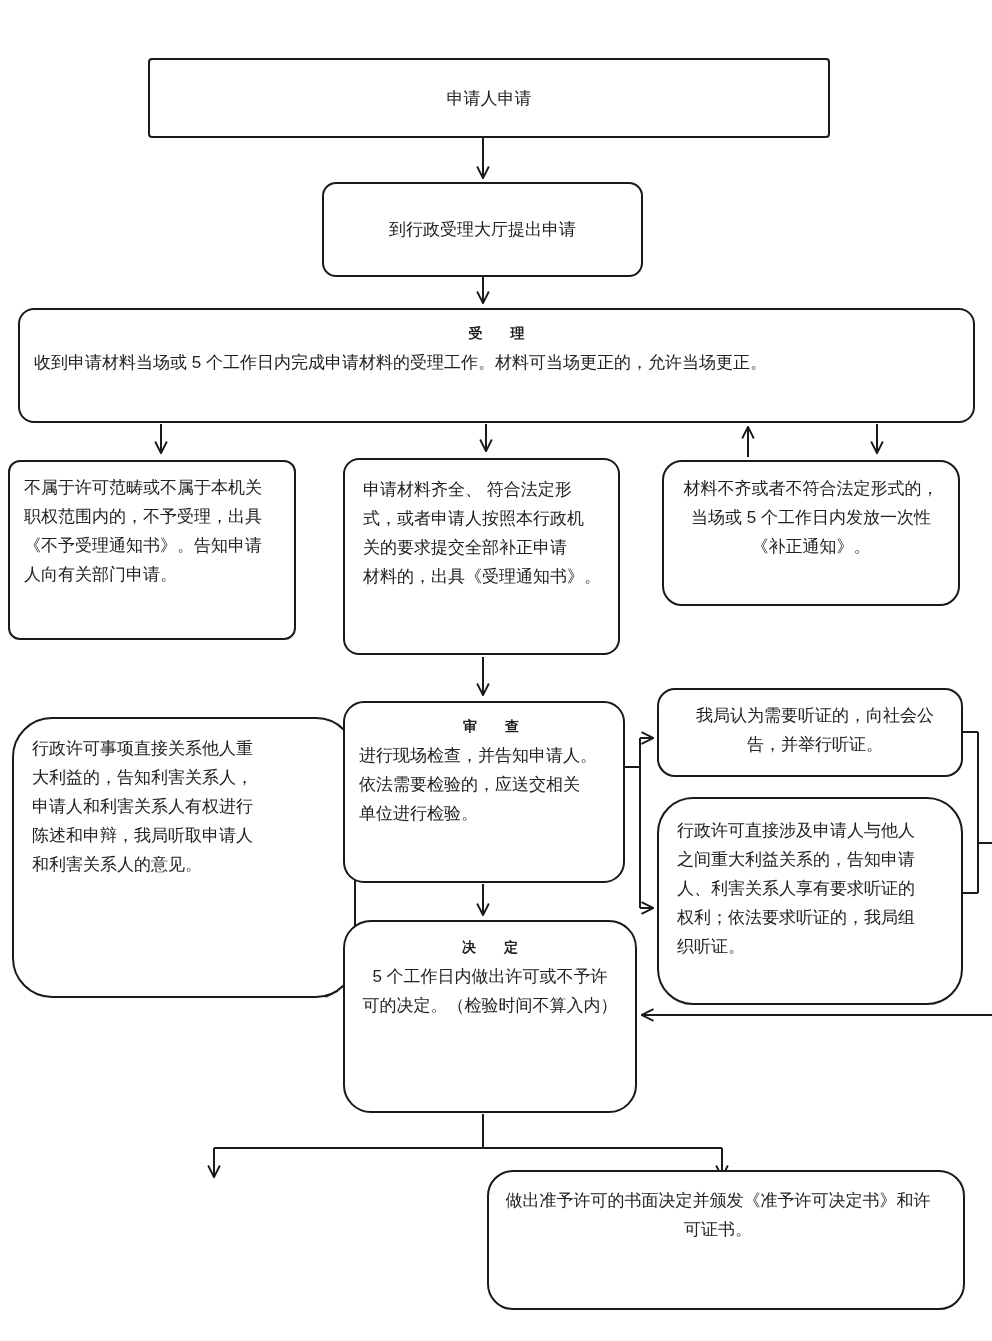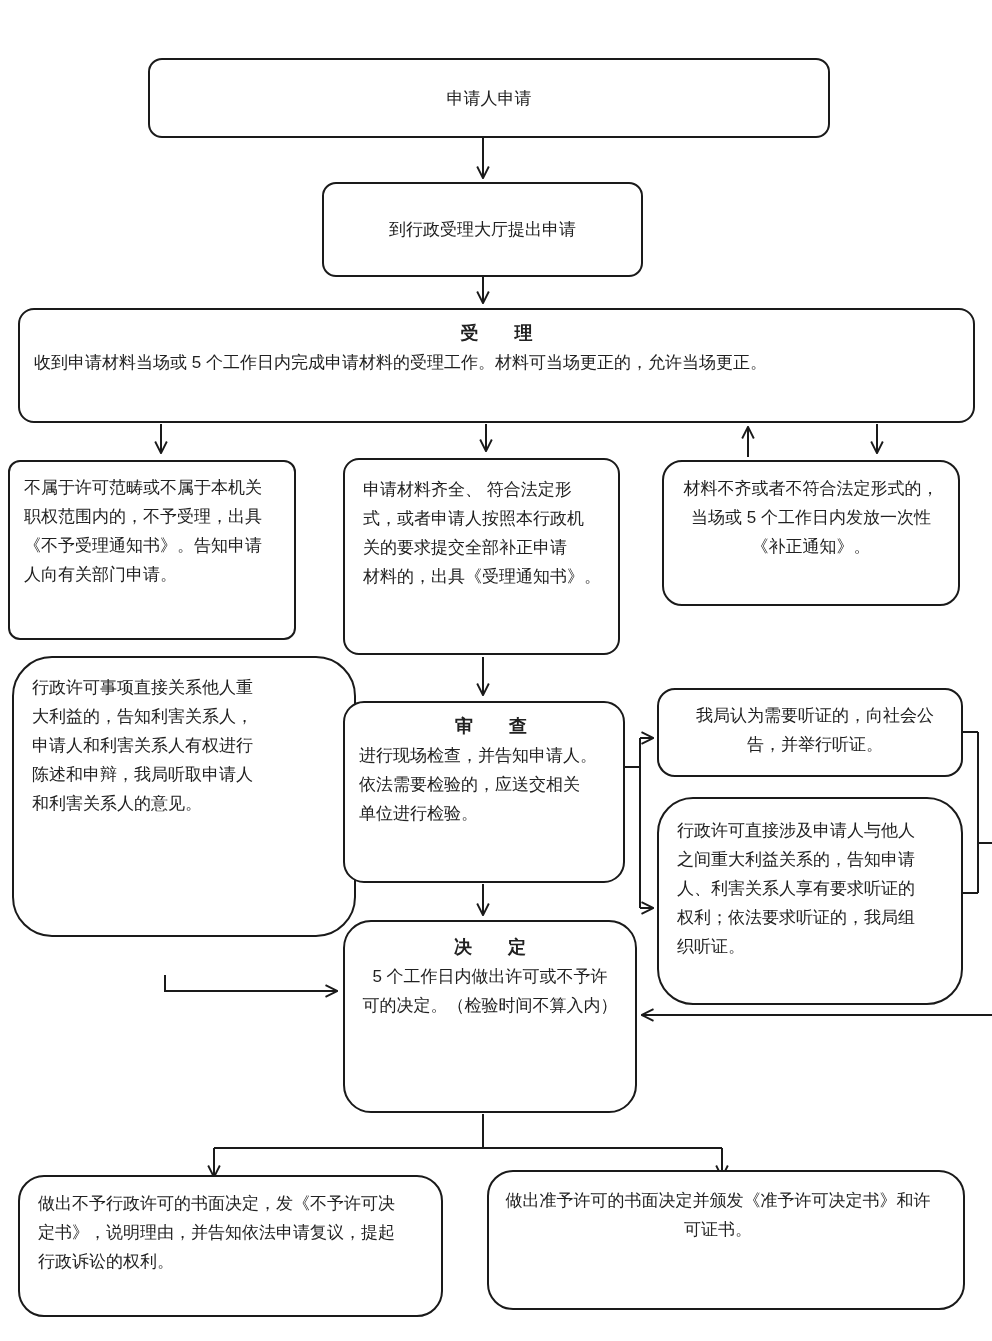--- a/index.html
+++ b/index.html
@@ -17,21 +17,21 @@
     position:absolute;
     box-sizing:border-box;
     border:2px solid #1a1a1a;
     background:#ffffff;
     z-index:1;
     font-size:17px;
     line-height:29px;
   }
   .node-title{
     font-weight:bold;
-    font-size:18px;
+    font-size:14px;
     text-align:center;
     white-space:pre;
     line-height:30px;
   }
   .node-text{
     white-space:pre-line;
   }
   .vcenter{display:flex;align-items:center;justify-content:center;text-align:center;}
   .tcenter{text-align:center;}
 </style>
@@ -61,21 +61,21 @@
       <line x1="483" y1="884" x2="483" y2="914" marker-end="url(#ah)"></line>
       <path d="M165,975 V991 H336" marker-end="url(#ah)"></path>
       <path d="M963,732 H978 M978,732 V893 M963,893 H978 M978,843 H992"></path>
       <line x1="992" y1="1015" x2="643" y2="1015" marker-end="url(#ah)"></line>
       <path d="M483,1114 V1148 M214,1148 H722"></path>
       <line x1="214" y1="1148" x2="214" y2="1176" marker-end="url(#ah)"></line>
       <line x1="722" y1="1148" x2="722" y2="1176" marker-end="url(#ah)"></line>
     </g>
   </svg>
 
-  <div class="node vcenter" style="left:148px;top:58px;width:682px;height:80px;border-radius:14px;">
+  <div class="node vcenter" style="left:148px;top:58px;width:682px;height:80px;border-radius:4px;">
     <div class="node-text">申请人申请</div>
   </div>
 
   <div class="node vcenter" style="left:322px;top:182px;width:321px;height:95px;border-radius:14px;">
     <div class="node-text">到行政受理大厅提出申请</div>
   </div>
 
   <div class="node" style="left:18px;top:308px;width:957px;height:115px;border-radius:16px;padding:8px 14px 0 14px;">
     <div class="node-title">受　　理</div>
     <div class="node-text">收到申请材料当场或 5 个工作日内完成申请材料的受理工作。材料可当场更正的，允许当场更正。</div>
@@ -94,21 +94,21 @@
 关的要求提交全部补正申请
 材料的，出具《受理通知书》。</div>
   </div>
 
   <div class="node tcenter" style="left:662px;top:460px;width:298px;height:146px;border-radius:20px;padding:12px 4px 0 4px;">
     <div class="node-text">材料不齐或者不符合法定形式的，
 当场或 5 个工作日内发放一次性
 《补正通知》。</div>
   </div>
 
-  <div class="node" style="left:12px;top:656px;width:344px;height:281px;border-radius:40px;padding:15px 16px 0 18px;">
+  <div class="node" style="left:12px;top:717px;width:344px;height:281px;border-radius:40px;padding:15px 16px 0 18px;">
     <div class="node-text">行政许可事项直接关系他人重
 大利益的，告知利害关系人，
 申请人和利害关系人有权进行
 陈述和申辩，我局听取申请人
 和利害关系人的意见。</div>
   </div>
 
   <div class="node" style="left:343px;top:701px;width:282px;height:182px;border-radius:21px;padding:8px 0 0 14px;">
     <div class="node-title">审　　查</div>
     <div class="node-text">进行现场检查，并告知申请人。
@@ -128,24 +128,19 @@
 权利；依法要求听证的，我局组
 织听证。</div>
   </div>
 
   <div class="node" style="left:343px;top:920px;width:294px;height:193px;border-radius:28px;padding:10px 4px 0 4px;">
     <div class="node-title">决　　定</div>
     <div class="node-text tcenter">5 个工作日内做出许可或不予许
 可的决定。（检验时间不算入内）</div>
   </div>
 
-  <div class="node" style="left:18px;top:1175px;width:425px;height:142px;border-radius:26px;padding:12px 16px 0 18px;">
-    <div class="node-text">做出不予行政许可的书面决定，发《不予许可决
-定书》，说明理由，并告知依法申请复议，提起
-行政诉讼的权利。</div>
-  </div>
 
   <div class="node tcenter" style="left:487px;top:1170px;width:478px;height:140px;border-radius:26px;padding:14px 26px 0 10px;">
     <div class="node-text">做出准予许可的书面决定并颁发《准予许可决定书》和许
 可证书。</div>
   </div>
 
 </div>
 
 </body></html>

